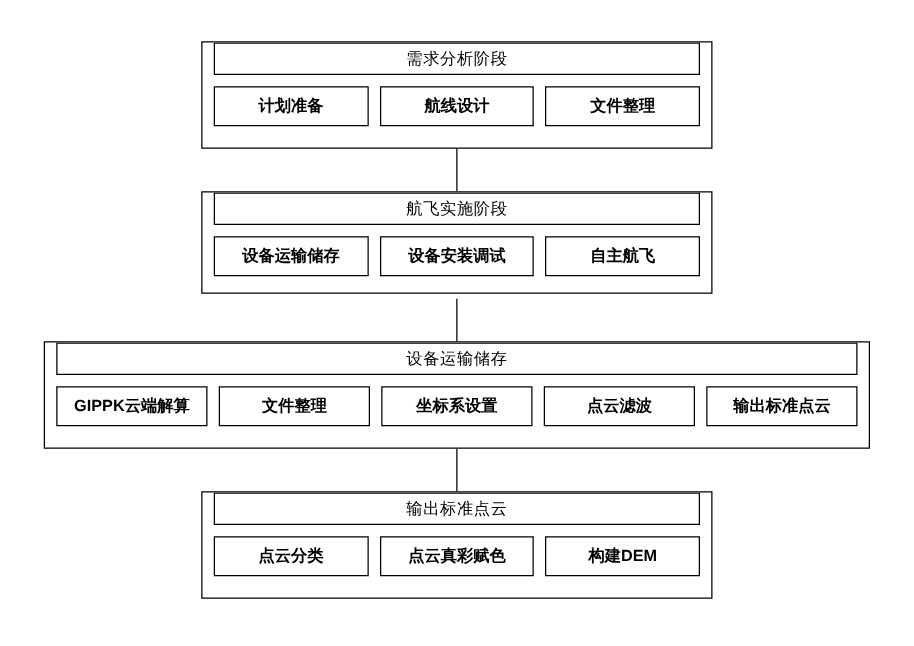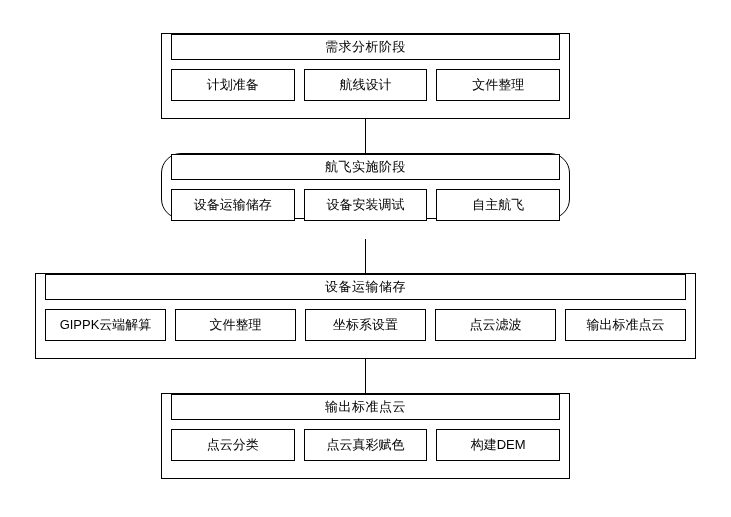--- a/index.html
+++ b/index.html
@@ -33,35 +33,36 @@
     height: 26px;
     line-height: 24px;
     text-align: center;
     font-size: 13px;
     letter-spacing: 0.5px;
   }
   .stage-items {
     display: flex;
     margin-top: 9px;
     gap: 9px;
+    font-weight: bold;
   }
   .stage-item {
     box-sizing: border-box;
     border: 1px solid #000000;
     background: #ffffff;
     height: 32px;
     line-height: 30px;
     text-align: center;
     font-size: 13px;
     flex: 1 1 0;
     white-space: nowrap;
   }
   
   #stage-0 { left: 161px; top: 33px;  width: 409px; height: 86px; }
-  #stage-1 { left: 161px; top: 153px; width: 409px; height: 66px; border-radius: 20px; }
+  #stage-1 { left: 161px; top: 153px; width: 409px; height: 82px; }
   #stage-2 { left: 35px;  top: 273px; width: 661px; height: 86px; }
   #stage-3 { left: 161px; top: 393px; width: 409px; height: 86px; }
 
   .connector {
     position: absolute;
     width: 1px;
     background: #000000;
     left: 365px;
   }
   #conn-0 { top: 119px; height: 34px; }

